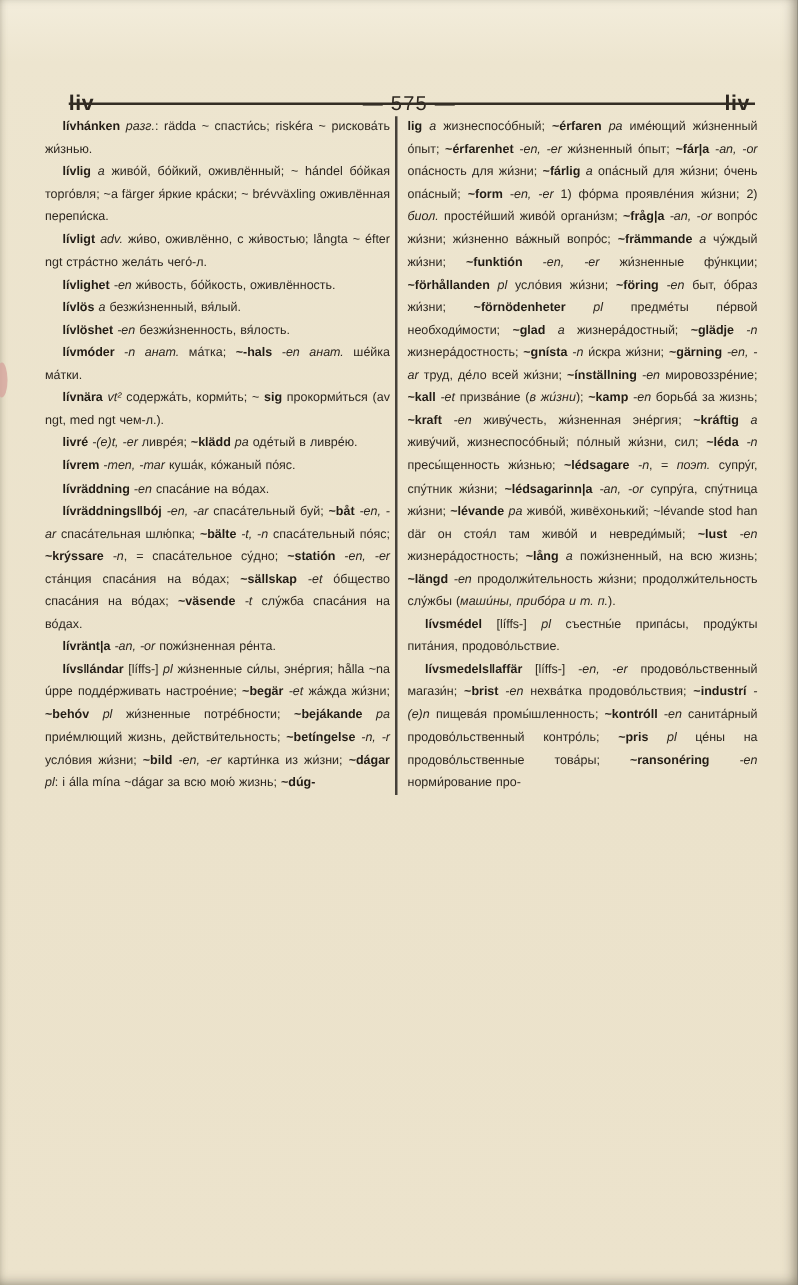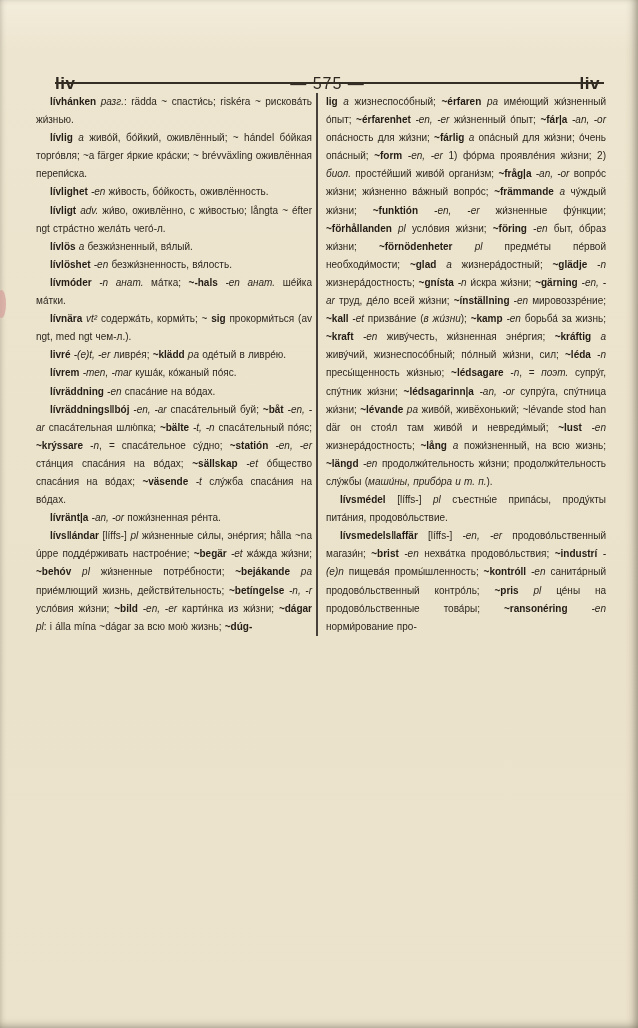--- a/index.html
+++ b/index.html
@@ -68,22 +68,22 @@
     <span class="pagenum">— 575 —</span>
     <span class="guideword">liv</span>
   </div>
 
   <div class="rule"></div>
 
   <div class="cols">
     <div class="col left" id="col-left">
         <p class="entry"><span class="bold">lívhánken</span><span class="ital"> разг.</span><span>: rädda ~ спасти́сь; riskéra ~ рискова́ть жи́знью.</span></p>
         <p class="entry"><span class="bold">lívlig</span><span class="ital"> a</span><span> живо́й, бо́йкий, оживлённый; ~ hándel бо́йкая торго́вля; ~a färger я́ркие кра́ски; ~ brévväxling оживлённая перепи́ска.</span></p>
+        <p class="entry"><span class="bold">lívligt</span><span class="ital"> adv.</span><span> жи́во, оживлённо, с жи́востью; långta ~ éfter ngt стра́стно жела́ть чего́-л.</span></p>
         <p class="entry"><span class="bold">lívlighet</span><span class="ital"> -en</span><span> жи́вость, бо́йкость, оживлённость.</span></p>
-        <p class="entry"><span class="bold">lívligt</span><span class="ital"> adv.</span><span> жи́во, оживлённо, с жи́востью; långta ~ éfter ngt стра́стно жела́ть чего́-л.</span></p>
         <p class="entry"><span class="bold">lívlös</span><span class="ital"> a</span><span> безжи́зненный, вя́лый.</span></p>
         <p class="entry"><span class="bold">lívlöshet</span><span class="ital"> -en</span><span> безжи́зненность, вя́лость.</span></p>
         <p class="entry"><span class="bold">lívmóder</span><span class="ital"> -n анат.</span><span> ма́тка; </span><span class="bold">~-hals</span><span class="ital"> -en анат.</span><span> ше́йка ма́тки.</span></p>
         <p class="entry"><span class="bold">lívnära</span><span class="ital"> vt²</span><span> содержа́ть, корми́ть; ~ </span><span class="bold">sig</span><span> прокорми́ться (av ngt, med ngt чем-л.).</span></p>
         <p class="entry"><span class="bold">livré</span><span class="ital"> -(e)t, -er</span><span> ливре́я; </span><span class="bold">~klädd</span><span class="ital"> pa</span><span> оде́тый в ливре́ю.</span></p>
         <p class="entry"><span class="bold">lívrem</span><span class="ital"> -men, -mar</span><span> куша́к, ко́жаный по́яс.</span></p>
         <p class="entry"><span class="bold">lívräddning</span><span class="ital"> -en</span><span> спаса́ние на во́дах.</span></p>
         <p class="entry"><span class="bold">lívräddnings‖bój</span><span class="ital"> -en, -ar</span><span> спаса́тельный буй; </span><span class="bold">~båt</span><span class="ital"> -en, -ar</span><span> спаса́тельная шлю́пка; </span><span class="bold">~bälte</span><span class="ital"> -t, -n</span><span> спаса́тельный по́яс; </span><span class="bold">~krýssare</span><span class="ital"> -n</span><span>, = спаса́тельное су́дно; </span><span class="bold">~statión</span><span class="ital"> -en, -er</span><span> ста́нция спаса́ния на во́дах; </span><span class="bold">~sällskap</span><span class="ital"> -et</span><span> о́бщество спаса́ния на во́дах; </span><span class="bold">~väsende</span><span class="ital"> -t</span><span> слу́жба спаса́ния на во́дах.</span></p>
         <p class="entry"><span class="bold">lívränt|a</span><span class="ital"> -an, -or</span><span> пожи́зненная ре́нта.</span></p>
         <p class="entry"><span class="bold">lívs‖ándar</span><span> [líffs-] </span><span class="ital">pl</span><span> жи́зненные си́лы, эне́ргия; hålla ~na úppe подде́рживать настрое́ние; </span><span class="bold">~begär</span><span class="ital"> -et</span><span> жа́жда жи́зни; </span><span class="bold">~behóv</span><span class="ital"> pl</span><span> жи́зненные потре́бности; </span><span class="bold">~bejákande</span><span class="ital"> pa</span><span> прие́млющий жизнь, действи́тельность; </span><span class="bold">~betíngelse</span><span class="ital"> -n, -r</span><span> усло́вия жи́зни; </span><span class="bold">~bild</span><span class="ital"> -en, -er</span><span> карти́нка из жи́зни; </span><span class="bold">~dágar</span><span class="ital"> pl</span><span>: i álla mína ~dágar за всю мою́ жизнь; </span><span class="bold">~dúg-</span></p>

